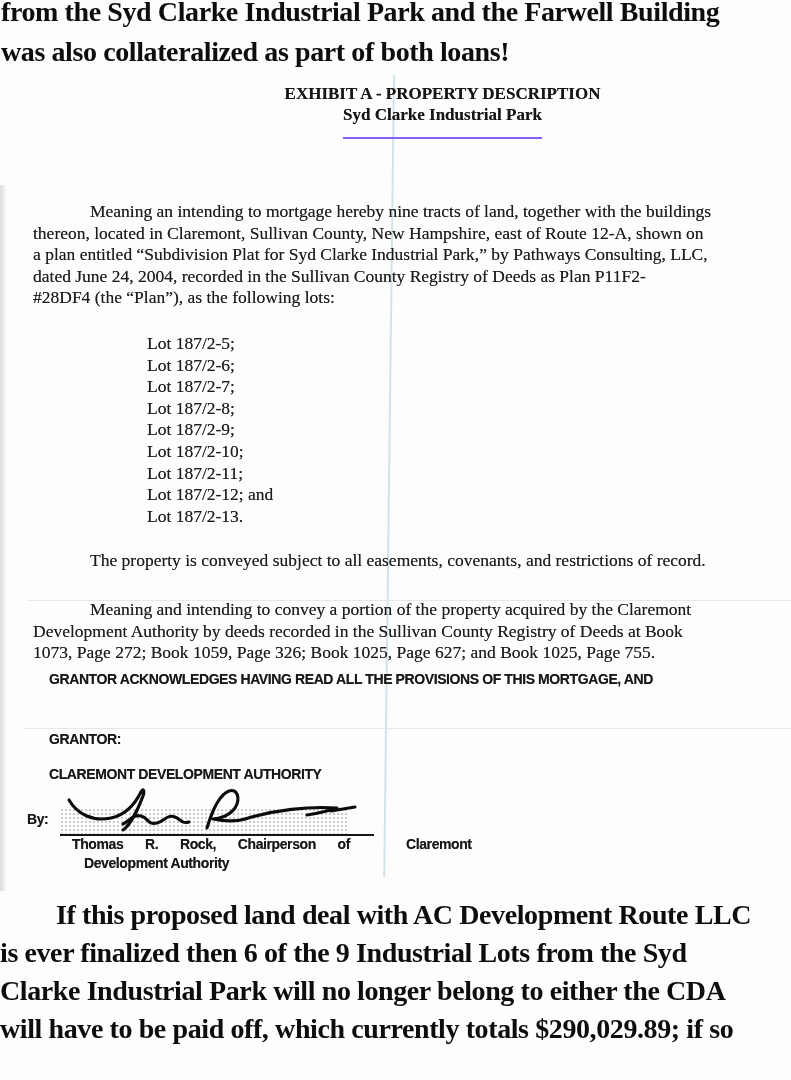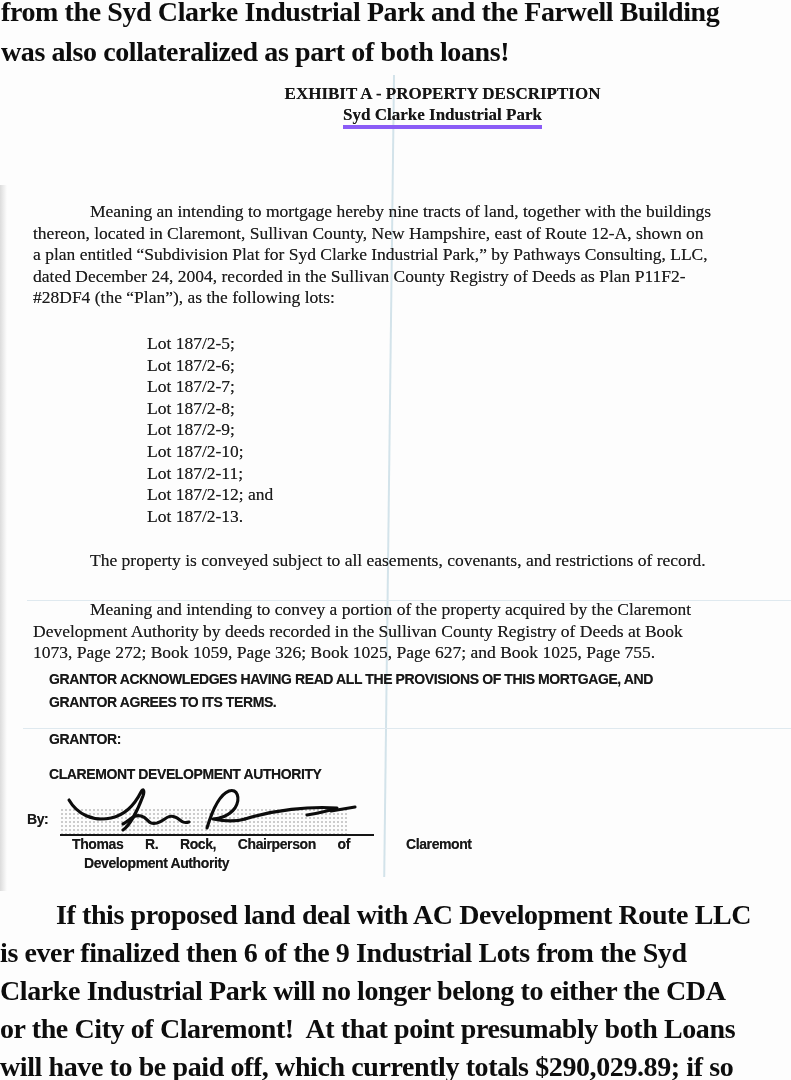--- a/index.html
+++ b/index.html
@@ -30,21 +30,21 @@
   .rule-bottom{left:23px;top:655px;width:768px;}
 
   .scan-serif{color:#1d1d1d;font-size:17.5px;line-height:21.5px;
               text-shadow:0 0 0.6px rgba(25,25,25,.65);}
   .scan-line{white-space:pre;}
   .indent-first > .scan-line:first-child{text-indent:57px;}
 
   .exh-heading{position:absolute;left:0;top:11px;width:791px;text-align:center;
                font-weight:bold;font-size:17px;line-height:20.5px;color:#161616;
                text-shadow:0 0 0.6px rgba(25,25,25,.65);margin-left:47px;}
-  .exh-heading .u{display:inline-block;border-bottom:4px solid #8b5cf6;padding-bottom:0px;}
+  .exh-heading .u{display:inline-block;border-bottom:2px solid #8b5cf6;padding-bottom:12px;}
 
   .p1{position:absolute;left:33px;top:128px;}
   .lots{position:absolute;left:147px;top:260px;line-height:21.6px;}
   .p2{position:absolute;left:33px;top:477px;}
   .p2 .scan-line{text-indent:57px;}
   .p3{position:absolute;left:33px;top:526px;}
 
   .scan-sans{font-family:"Liberation Sans","DejaVu Sans",sans-serif;font-weight:bold;
              color:#181818;font-size:14px;letter-spacing:-0.4px;
              text-shadow:0 0 0.5px rgba(20,20,20,.6);}
@@ -85,21 +85,21 @@
       <div>EXHIBIT A - PROPERTY DESCRIPTION</div>
       <div>
         <span class="u">Syd Clarke Industrial Park</span>
       </div>
     </div>
 
     <div class="scan-serif p1 indent-first">
         <div class="scan-line">Meaning an intending to mortgage hereby nine tracts of land, together with the buildings</div>
         <div class="scan-line">thereon, located in Claremont, Sullivan County, New Hampshire, east of Route 12-A, shown on</div>
         <div class="scan-line">a plan entitled “Subdivision Plat for Syd Clarke Industrial Park,” by Pathways Consulting, LLC,</div>
-        <div class="scan-line">dated December 24, 2004, recorded in the Sullivan County Registry of Deeds as Plan P11F2-</div>
+        <div class="scan-line">dated June 24, 2004, recorded in the Sullivan County Registry of Deeds as Plan P11F2-</div>
         <div class="scan-line">#28DF4 (the “Plan”), as the following lots:</div>
       </div>
 
     <div class="scan-serif lots">
         <div class="scan-line">Lot 187/2-5;</div>
         <div class="scan-line">Lot 187/2-6;</div>
         <div class="scan-line">Lot 187/2-7;</div>
         <div class="scan-line">Lot 187/2-8;</div>
         <div class="scan-line">Lot 187/2-9;</div>
         <div class="scan-line">Lot 187/2-10;</div>
@@ -113,21 +113,20 @@
     </div>
 
     <div class="scan-serif p3 indent-first">
         <div class="scan-line">Meaning and intending to convey a portion of the property acquired by the Claremont</div>
         <div class="scan-line">Development Authority by deeds recorded in the Sullivan County Registry of Deeds at Book</div>
         <div class="scan-line">1073, Page 272; Book 1059, Page 326; Book 1025, Page 627; and Book 1025, Page 755.</div>
       </div>
 
     <div class="scan-sans ack">
         <div class="ack-line">GRANTOR ACKNOWLEDGES HAVING READ ALL THE PROVISIONS OF THIS MORTGAGE, AND</div>
-        <div class="ack-line">GRANTOR AGREES TO ITS TERMS.</div>
       </div>
 
     <div class="scan-sans grantor-label">GRANTOR:</div>
 
     <div class="scan-sans grantor-name">CLAREMONT DEVELOPMENT AUTHORITY</div>
 
     <div class="scan-sans by-label">By:</div>
 
     <div class="speckle"></div>
 
@@ -151,17 +150,16 @@
 
     <div class="scan-sans sig-right">Claremont</div>
 
     <div class="scan-sans sig-title2">Development Authority</div>
   </div>
 
   <div class="note note-bottom">
       <div class="note-line">If this proposed land deal with AC Development Route LLC</div>
       <div class="note-line">is ever finalized then 6 of the 9 Industrial Lots from the Syd</div>
       <div class="note-line">Clarke Industrial Park will no longer belong to either the CDA</div>
-      <div class="note-line">or the City of Claremont!  At that point presumably both Loans</div>
       <div class="note-line">will have to be paid off, which currently totals $290,029.89; if so</div>
     </div>
 
 </div>
 
 </body></html>

